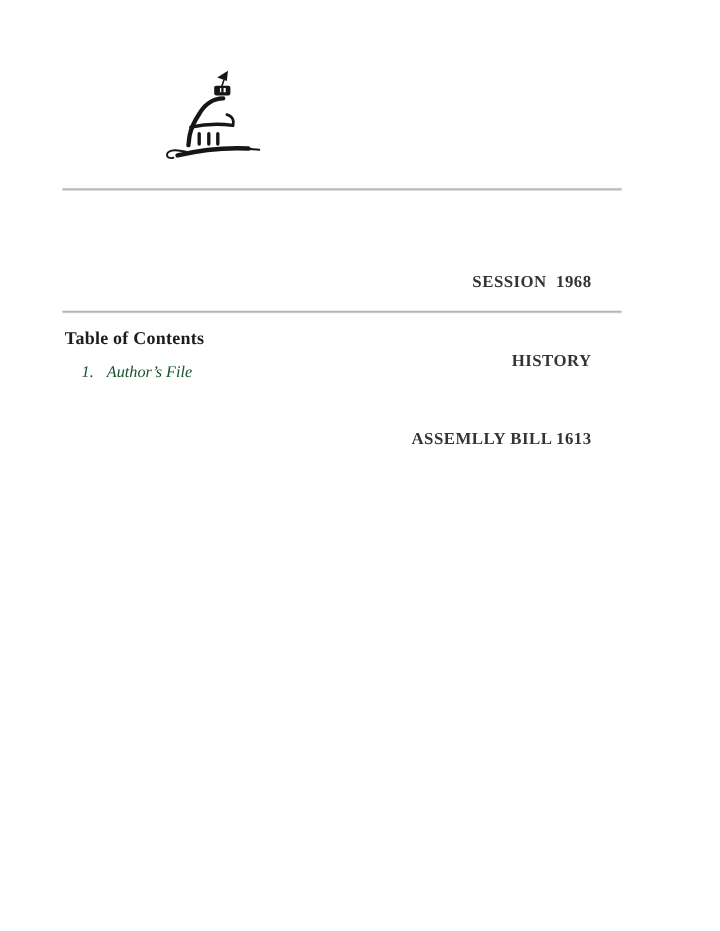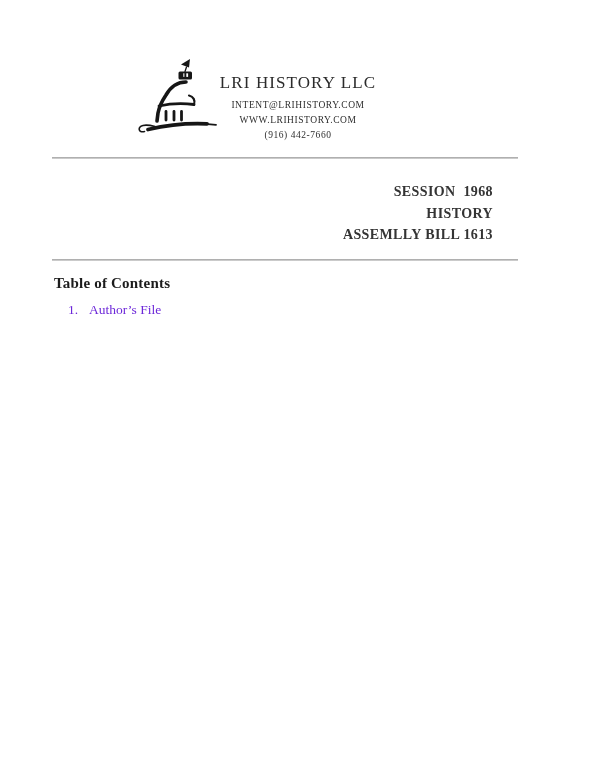--- a/index.html
+++ b/index.html
@@ -67,40 +67,42 @@
     right: 107px;
     text-align: right;
     font-weight: bold;
     font-size: 14px;
     line-height: 21.5px;
     letter-spacing: 0.4px;
     color: #343434;
   }
   .case-block .case-line {
     white-space: pre; 
+    margin-top: 44px;
   }
 
   
   .toc-title {
     position: absolute;
     left: 54px;
     top: 275px;
     font-size: 15px;
     font-weight: bold;
     letter-spacing: 0.2px;
     color: #1c1c1c;
     white-space: nowrap;
     text-align: right;
   }
   .toc-list {
     position: absolute;
     left: 68px;
     top: 302px;
     font-size: 13.5px;
-    color: #6d28d9;
+    color: #14532d;
+    font-style: italic;
   }
   .toc-item { white-space: nowrap; }
   .toc-item .toc-num {
     display: inline-block;
     min-width: 21px;
   }
 
   svg .stroke {
     fill: none;
     stroke: #161616;
@@ -131,26 +133,20 @@
       <path class="stroke" d="M31,53.5 L31,62" stroke-width="2.8"></path>
       <path class="stroke" d="M39,53.5 L39,62" stroke-width="2.8"></path>
       <path class="stroke" d="M46.5,53.5 L46.5,62" stroke-width="2.8"></path>
 
       <path class="stroke" d="M9.5,73.5 C3,75 2.5,69 8,67.5 C12,66.5 16,67.5 20,68.5" stroke-width="1.6"></path>
       <path class="stroke" d="M13,71.5 C32,67 55,65 72,65.8" stroke-width="3.8"></path>
       <path class="stroke" d="M70,65.8 L81,66.8" stroke-width="1.8"></path>
     </svg>
   </div>
 
-  <div class="header-text">
-    <div class="company-name">LRI HISTORY LLC</div>
-    <div class="contact-line first">INTENT@LRIHISTORY.COM</div>
-    <div class="contact-line">WWW.LRIHISTORY.COM</div>
-    <div class="contact-line">(916) 442-7660</div>
-  </div>
 
   <div class="rule rule-top"></div>
 
   <div class="case-block">
     <div class="case-line">SESSION  1968</div>
     <div class="case-line">HISTORY</div>
     <div class="case-line">ASSEMLLY BILL 1613</div>
   </div>
 
   <div class="rule rule-bottom"></div>

